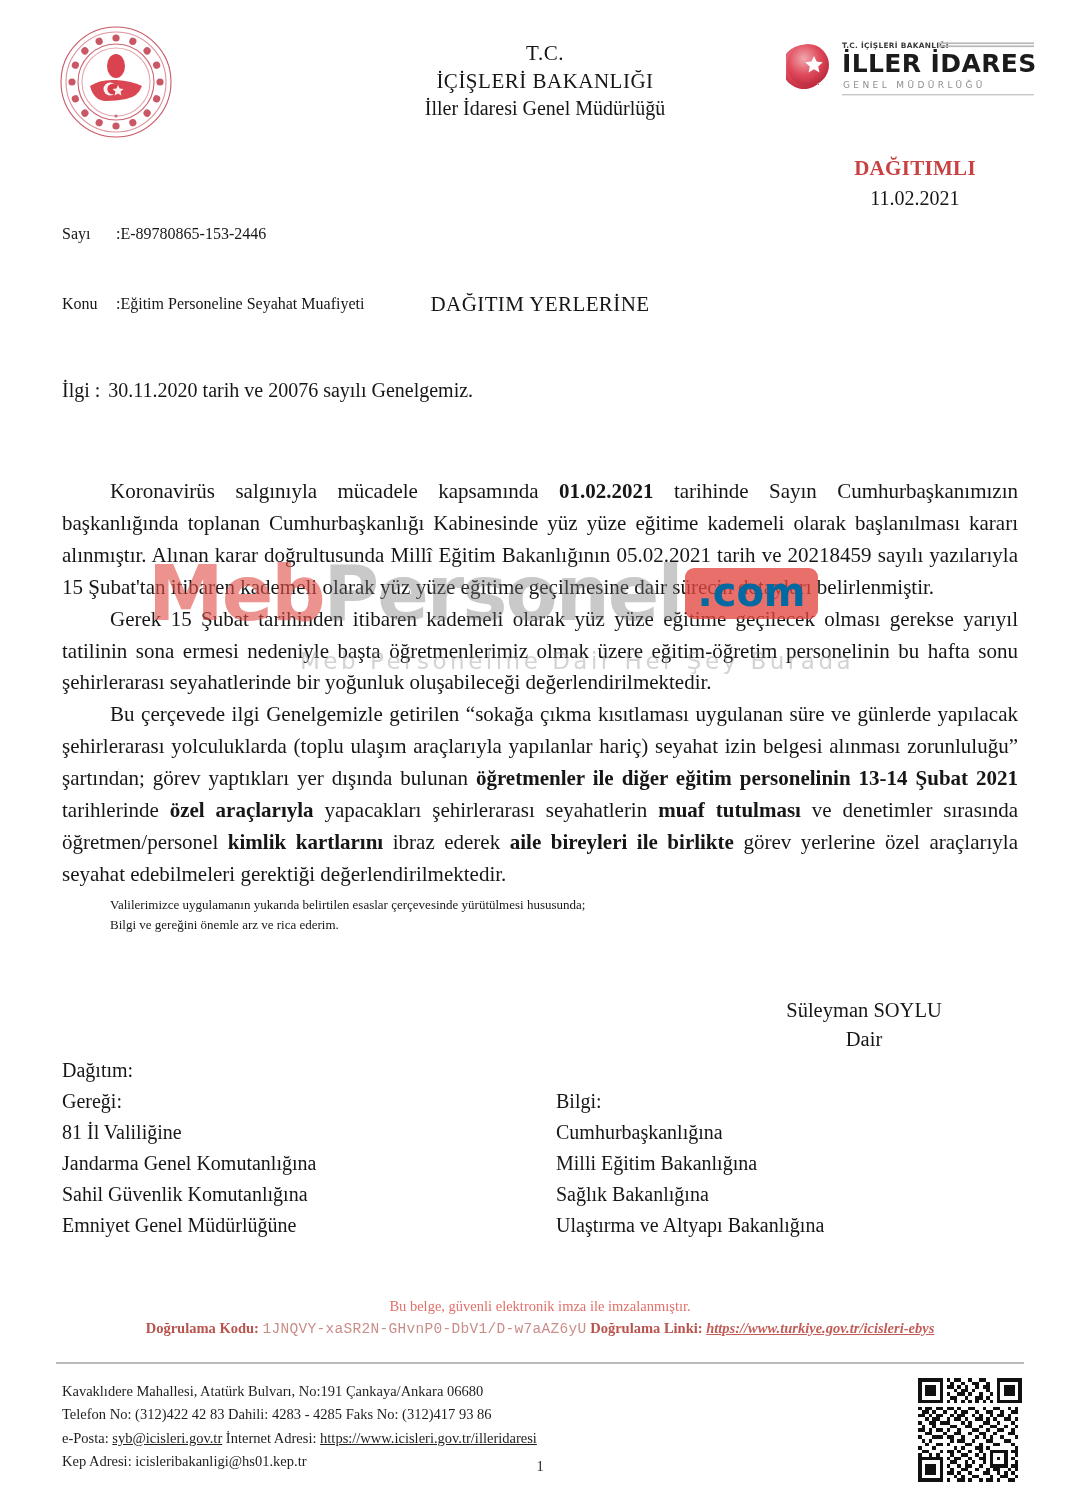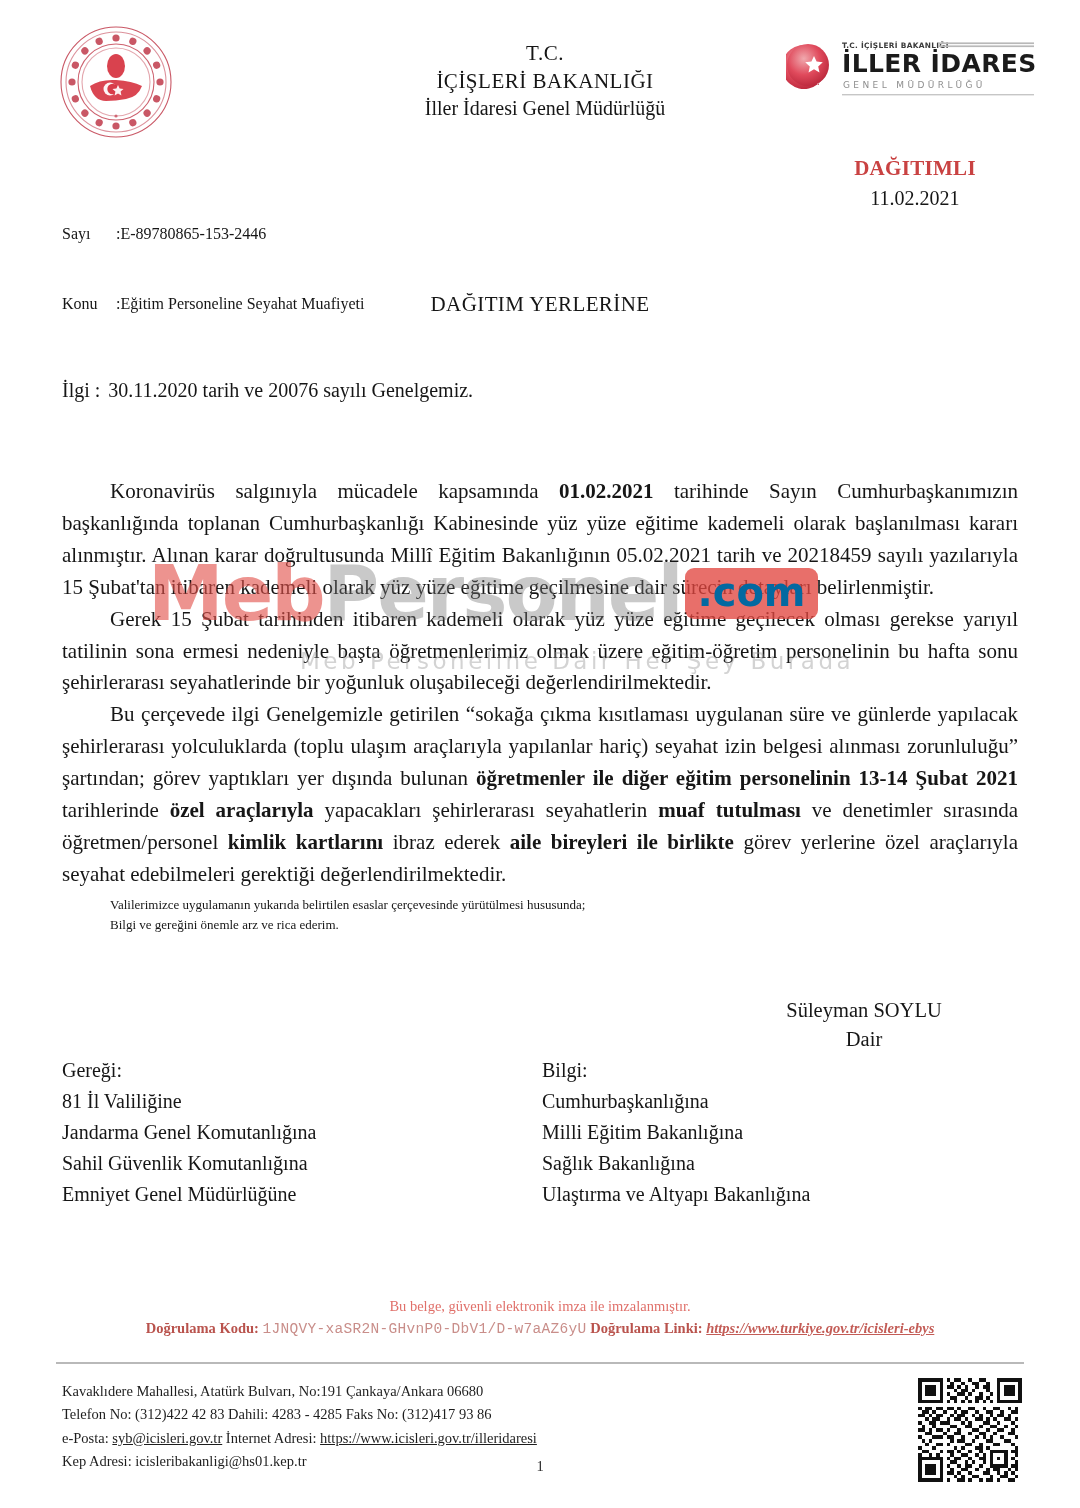--- a/index.html
+++ b/index.html
@@ -144,20 +144,21 @@
   
   .distribution {
     clear: both;
     margin: 56px 0 0 62px;
     font-size: 20px;
     line-height: 1.55;
   }
   .dist-title { margin-bottom: 0px; }
   .dist-cols {
     display: flex;
+    gap: 14px;
   }
   .dist-col-a { width: 480px; }
   .dist-col-b { width: 480px; }
   .dist-col-head { }
   .dist-col ul {
     list-style: none;
     margin: 0;
     padding: 0;
   }
   .dist-col li { white-space: nowrap; }
@@ -406,20 +407,21 @@
     <p>Valilerimizce uygulamanın yukarıda belirtilen esaslar çerçevesinde yürütülmesi hususunda;</p>
     <p>Bilgi ve gereğini önemle arz ve rica ederim.</p>
   </div>
 
   <div class="signature">
     <div>Süleyman SOYLU</div>
     <div>Dair</div>
   </div>
 
   <div class="distribution">
+    <div class="dist-title">Dağıtım:</div>
     <div class="dist-cols">
 
       <div class="dist-col dist-col-a">
         <div class="dist-col-head">Gereği:</div>
         <ul>
           <li>81 İl Valiliğine</li>
           <li>Jandarma Genel Komutanlığına</li>
           <li>Sahil Güvenlik Komutanlığına</li>
           <li>Emniyet Genel Müdürlüğüne</li>
         </ul>

